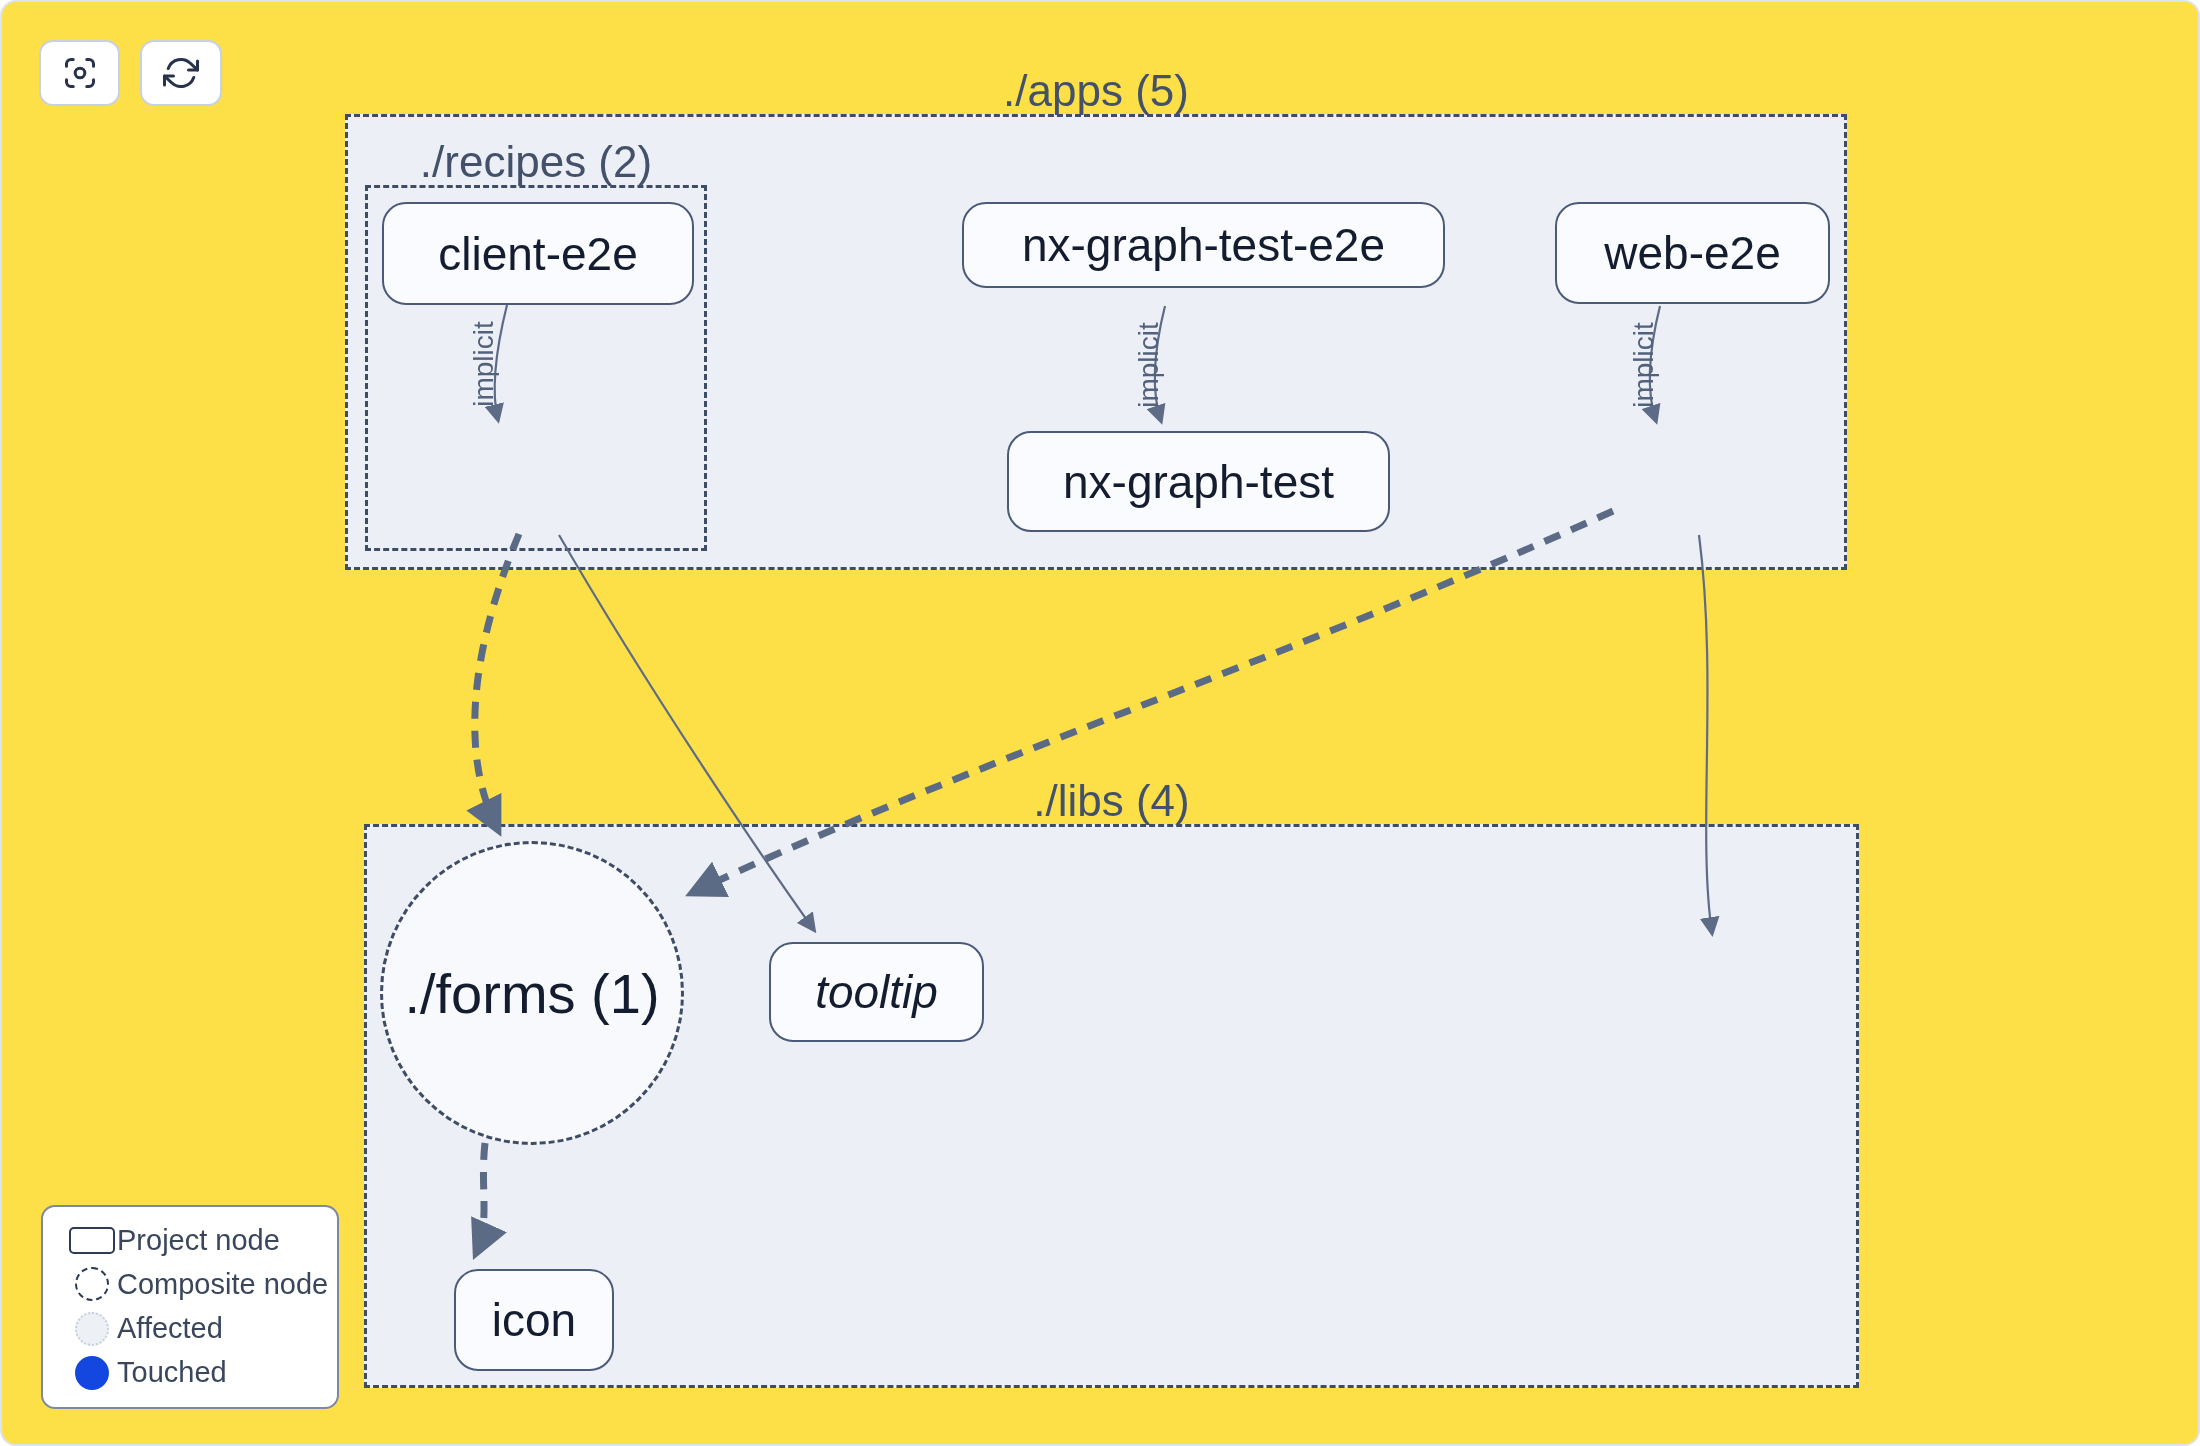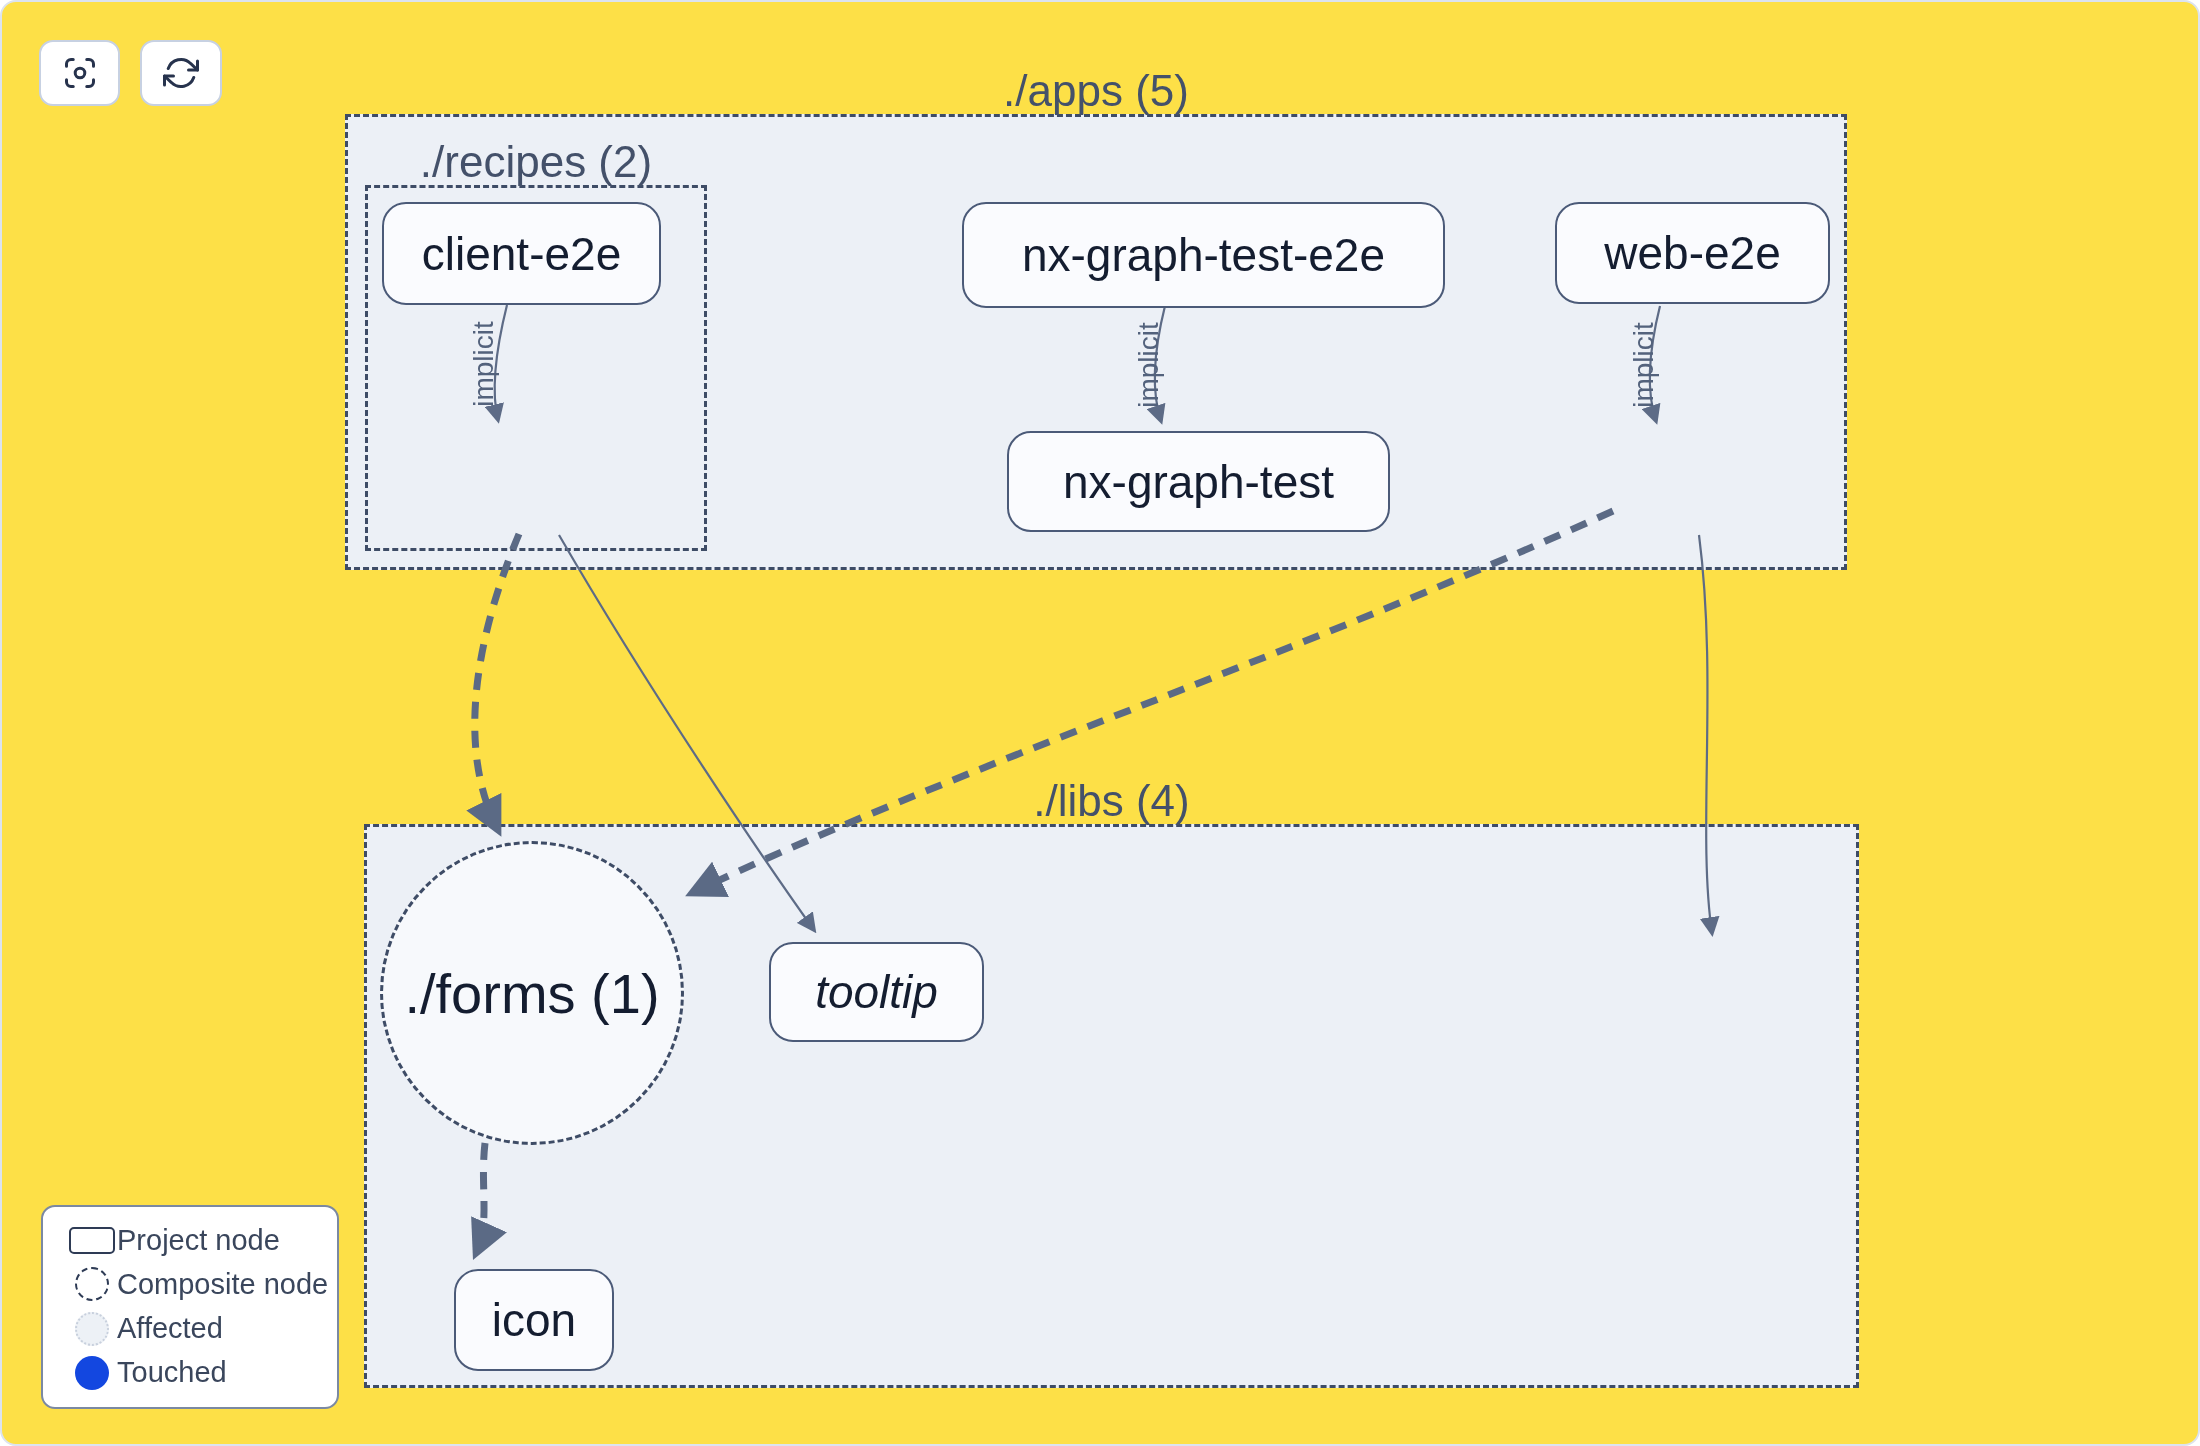--- a/index.html
+++ b/index.html
@@ -162,24 +162,24 @@
 
     <path class="edge-thick" d="M517,532 C478,625 452,740 495,826" marker-end="url(#arrow-l)"></path>
     <path class="edge-thick" d="M1611,509 C1290,655 955,765 692,890" marker-end="url(#arrow-l)"></path>
     <path class="edge-thick" d="M483,1141 C478,1185 488,1220 475,1249" marker-end="url(#arrow-l)"></path>
 
     <text class="edge-label" x="484" y="362" transform="rotate(-90 484 362)" text-anchor="middle" dominant-baseline="middle">implicit</text>
     <text class="edge-label" x="1149" y="363" transform="rotate(-90 1149 363)" text-anchor="middle" dominant-baseline="middle">implicit</text>
     <text class="edge-label" x="1644" y="363" transform="rotate(-90 1644 363)" text-anchor="middle" dominant-baseline="middle">implicit</text>
   </svg>
 
-  <div class="node" style="left:380px;top:200px;width:279px;height:103px;">
+  <div class="node" style="left:380px;top:200px;width:312px;height:103px;">
     <span>client-e2e</span>
   </div>
-  <div class="node" style="left:960px;top:200px;width:483px;height:106px;">
+  <div class="node" style="left:960px;top:200px;width:483px;height:86px;">
     <span>nx-graph-test-e2e</span>
   </div>
   <div class="node" style="left:1553px;top:200px;width:275px;height:102px;">
     <span>web-e2e</span>
   </div>
   <div class="node" style="left:1005px;top:429px;width:383px;height:101px;">
     <span>nx-graph-test</span>
   </div>
   <div class="node" style="left:767px;top:940px;width:215px;height:100px;font-style:italic;">
     <span>tooltip</span>

